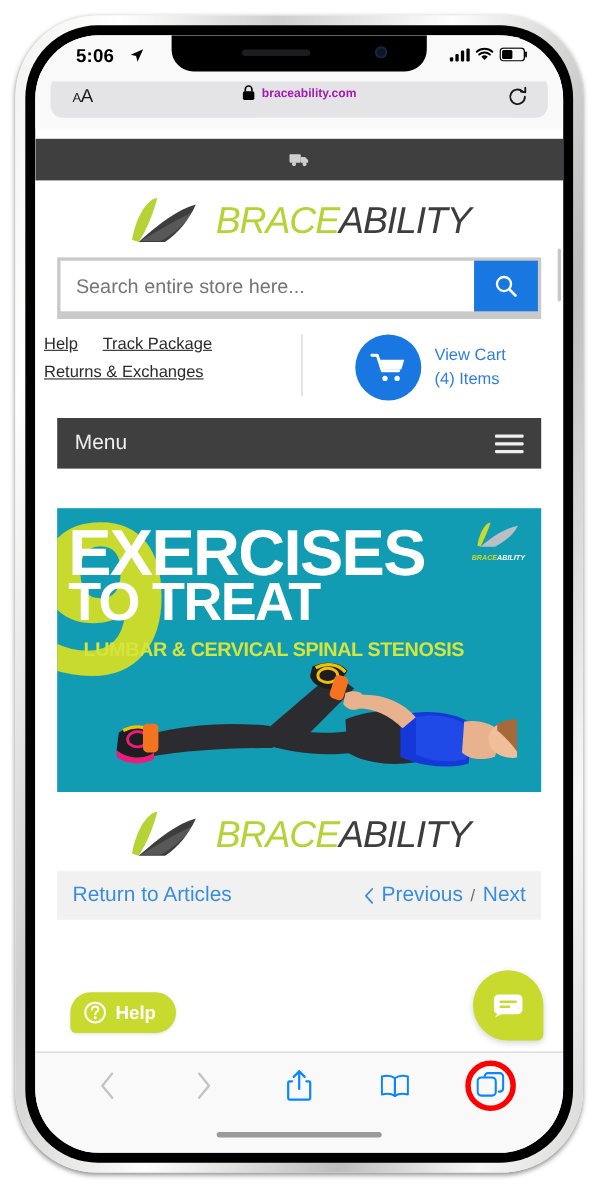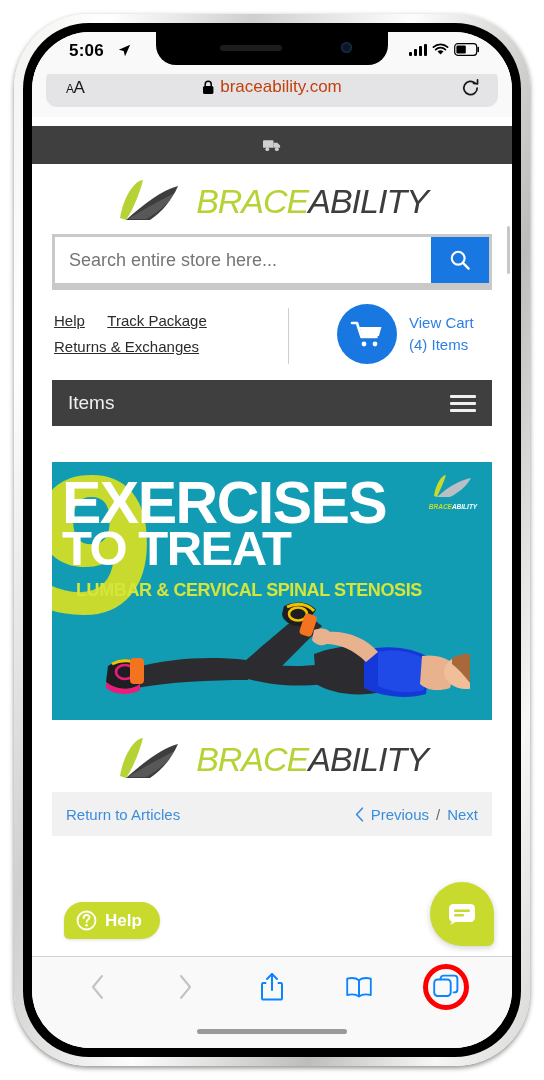--- a/index.html
+++ b/index.html
@@ -98,21 +98,21 @@
   #aa-btn {
     position: absolute; left: 20px; top: 50%; transform: translateY(-50%);
     font-size: 17px; color: #19191b; letter-spacing: -.5px;
   }
   #aa-btn .small { font-size: 12px; }
   #url-center {
     position: absolute; left: 50%; transform: translateX(-50%);
     top: 50%; margin-top: -11px;
     display: flex; align-items: center; gap: 6px;
   }
-  #url-text { font-size: 17px; color: #c2410c; }
+  #url-text { font-size: 11px; color: #a21caf; font-weight: bold; }
   #reload-btn {
     position: absolute; right: 18px; top: 50%; transform: translateY(-50%);
     width: 19px; height: 19px;
   }
 
   
   #web-content {
     position: absolute; left: 0; top: 94px;
     width: 100%; height: 830px;
     background: #ffffff;
@@ -153,21 +153,21 @@
     font-family: "Liberation Sans", sans-serif;
   }
   #search-btn {
     width: 58px; background: #1877e0;
     border: none; cursor: pointer;
     display: flex; align-items: center; justify-content: center;
   }
 
   
   #util-row {
-    display: flex; padding: 14px 22px 10px 22px; align-items: flex-end; gap: 30px;
+    display: flex; padding: 14px 22px 10px 8px; align-items: flex-start; gap: 30px;
   }
   #util-links { width: 200px; }
   .util-link {
     display: inline-block;
     font-size: 15px; color: #2b2b2b;
     text-decoration: underline; margin: 0 0 9px 0;
   }
   #util-links .row2 { display: block; }
   #util-divider { width: 1px; background: #cecece; height: 56px; margin: 0 18px 0 4px; }
   #cart-block { display: flex; align-items: center; gap: 12px; }
@@ -232,21 +232,21 @@
   
   #person { position: absolute; left: 26px; bottom: 4px; width: 392px; height: 120px; }
 
   
   #logo-block-2 { padding: 16px 0 10px 0; }
   #article-nav {
     margin: 0 20px; height: 44px; background: #f1f1f1;
     display: flex; align-items: center; justify-content: space-between;
     padding: 0 14px;
   }
-  .nav-link { font-size: 15px; color: #3a8ddb; }
+  .nav-link { font-size: 19px; color: #3a8ddb; }
   #nav-right { display: flex; align-items: center; gap: 7px; }
   .nav-sep { color: #6a6a6a; font-size: 15px; }
 
   
   #help-pill {
     position: absolute; left: 32px; top: 776px;
     background: #c8da2d; color: #ffffff;
     border-radius: 22px 22px 22px 6px;
     padding: 8px 18px 8px 12px;
     display: flex; align-items: center; gap: 8px;
@@ -413,21 +413,21 @@
           </svg>
         </div>
         <div id="cart-text">
           <div class="cart-line">View Cart</div>
           <div class="cart-line">(4) Items</div>
         </div>
       </div>
     </div>
 
     <div id="menu-bar">
-      <span id="menu-label">Items</span>
+      <span id="menu-label">Menu</span>
       <div id="hamburger">
         <div></div>
           <div></div>
           <div></div>
       </div>
     </div>
 
     <div id="hero">
       <div id="hero-nine">9</div>
       <div id="hero-l1">EXERCISES</div>

